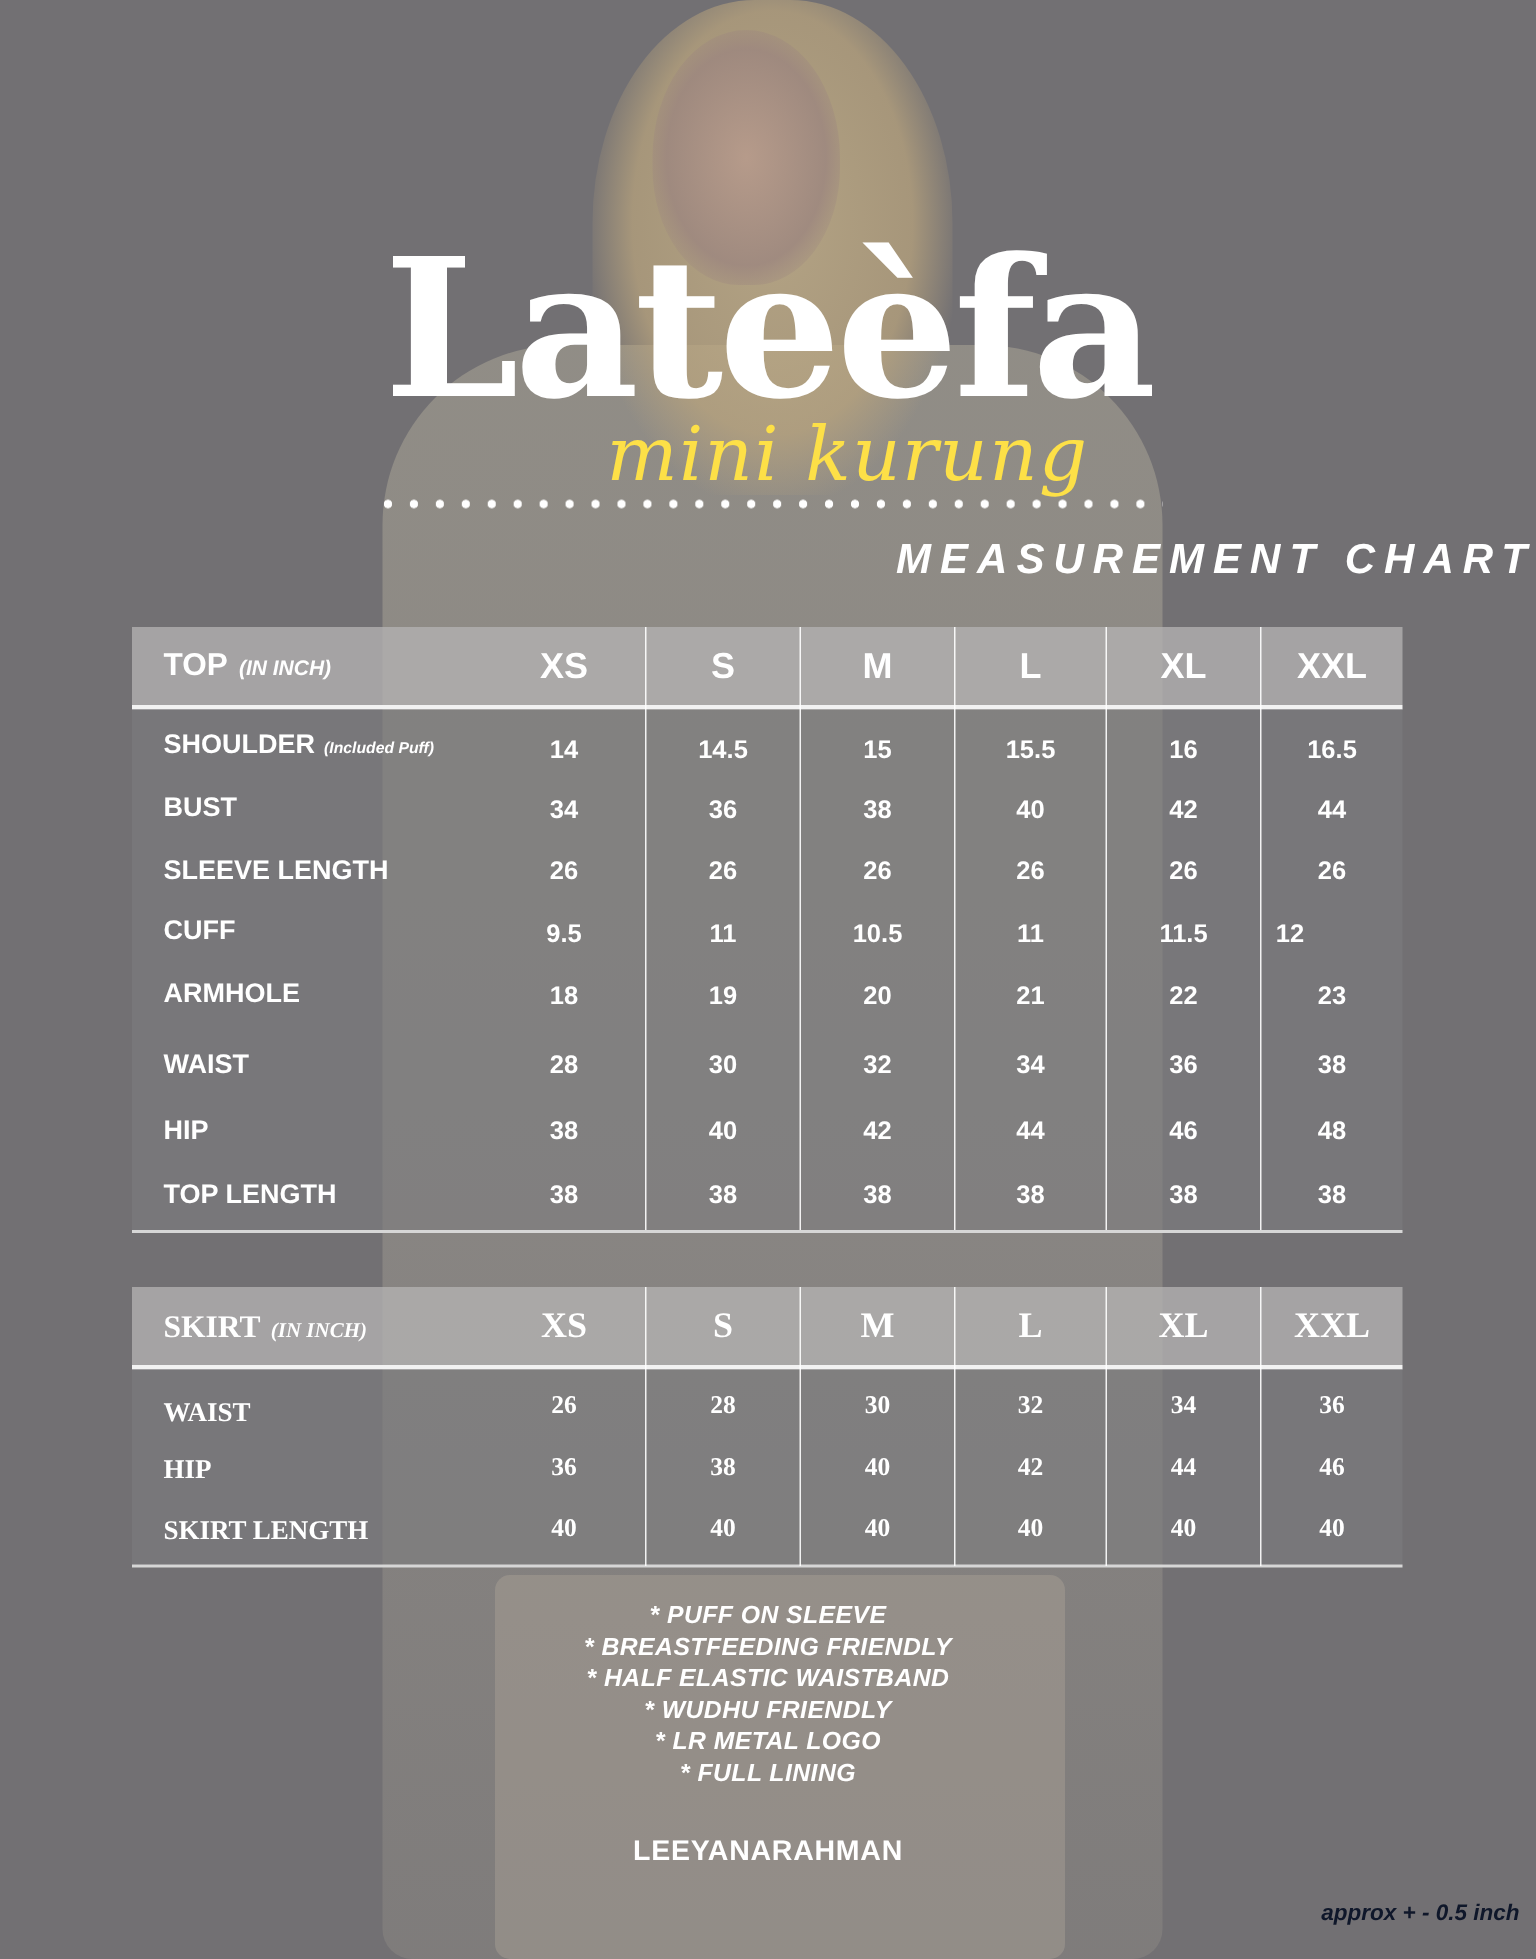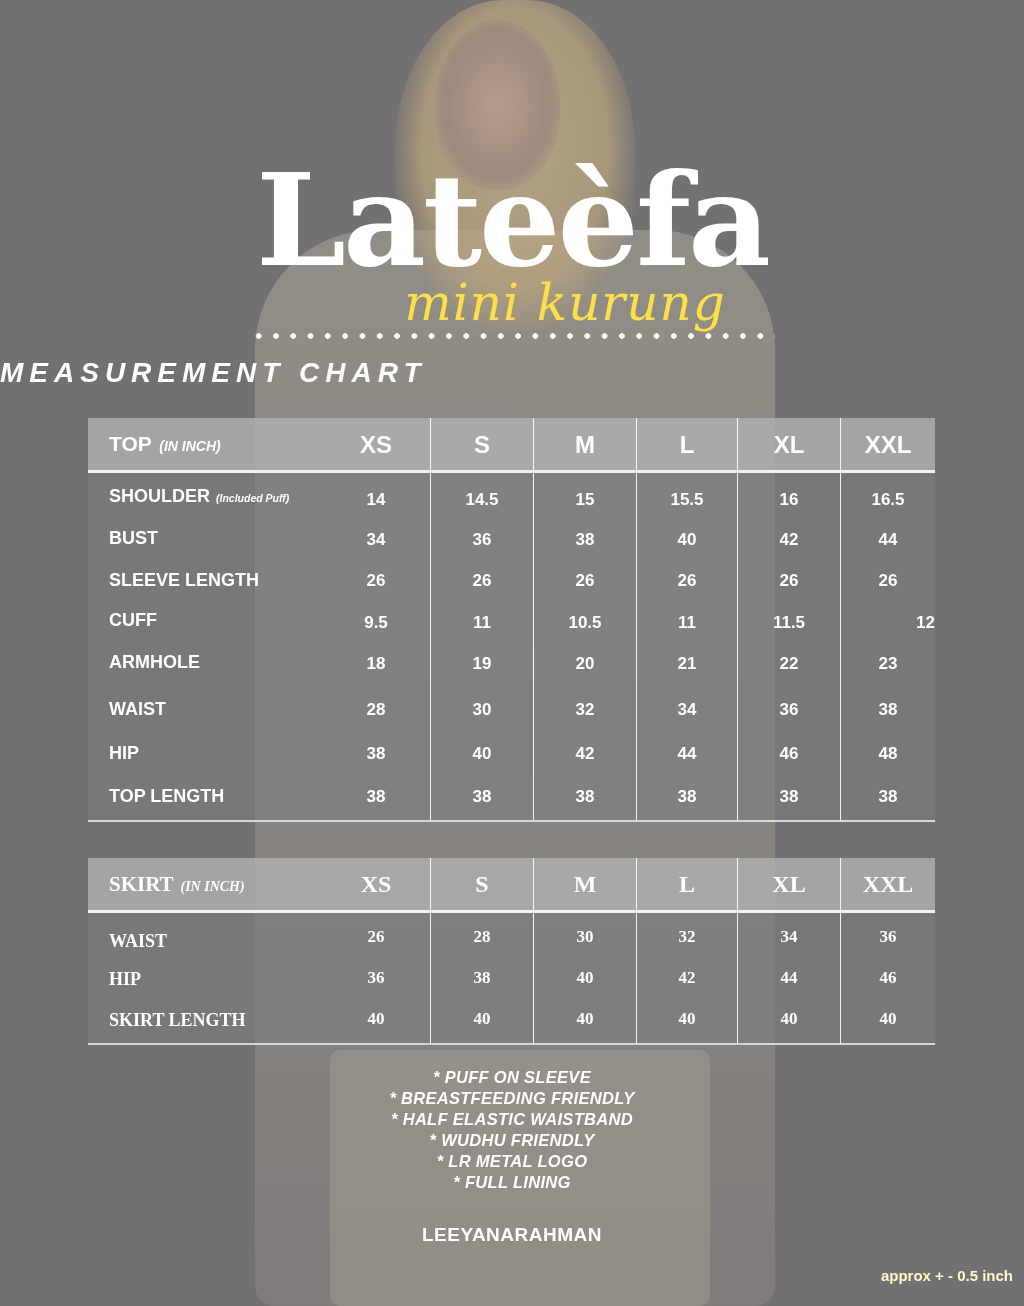--- a/index.html
+++ b/index.html
@@ -45,21 +45,21 @@
     position: absolute; left: 395px; top: 275px; width: 340px; text-align: center;
     font-family: "DejaVu Serif", serif; font-style: italic;
     font-size: 50px; line-height: 56px; color: #fde047; letter-spacing: 1px;
   }
   .dots {
     position: absolute; left: 250px; top: 331px; width: 525px; height: 10px;
     background-image: radial-gradient(circle, #ffffff 2.6px, rgba(255,255,255,0) 3px);
     background-size: 17.3px 10px; background-repeat: repeat-x;
   }
   .chart-title {
-    position: absolute; left: 0; width: 1024px; top: 356px; text-align: left;
+    position: absolute; left: 0; width: 1024px; top: 356px; text-align: right;
     font-size: 28px; line-height: 34px; font-weight: bold; font-style: italic;
     letter-spacing: 6px; color: #ffffff;
   }
 
   
   .size-table {
     position: absolute; left: 88px; width: 847px;
     border-collapse: collapse;
   }
   .size-table .hdr {
@@ -99,21 +99,21 @@
     position: absolute; left: 0; width: 1024px; top: 1067px; text-align: center;
     font-size: 16.5px; line-height: 21px; font-style: italic; font-weight: bold; letter-spacing: 0.3px;
   }
   .features div { white-space: nowrap; }
   .footer-brand {
     position: absolute; left: 0; width: 1024px; top: 1224px; text-align: center;
     font-size: 19px; font-weight: bold; letter-spacing: 0.5px;
   }
   .approx {
     position: absolute; right: 11px; top: 1267px;
-    font-size: 15px; font-weight: bold; color: #fef9c3;
+    font-size: 15px; font-weight: bold; font-style: italic; color: #0f172a;
   }
 </style>
 </head>
 <body>
 
 <div class="photo">
   <div class="dress"></div>
   <div class="skirt"></div>
   <div class="hijab"></div>
   <div class="face"></div>
@@ -173,21 +173,21 @@
   <div class="cell" style="top:153px;left:549px;width:100px;">26</div>
   <div class="cell" style="top:153px;left:650px;width:102px;">26</div>
   <div class="cell" style="top:153px;left:753px;width:94px;">26</div>
 
   <div class="row-label" style="top:192px;">CUFF</div>
   <div class="cell" style="top:195px;left:238px;width:100px;">9.5</div>
   <div class="cell" style="top:195px;left:343px;width:102px;">11</div>
   <div class="cell" style="top:195px;left:446px;width:102px;">10.5</div>
   <div class="cell" style="top:195px;left:549px;width:100px;">11</div>
   <div class="cell" style="top:195px;left:650px;width:102px;">11.5</div>
-  <div class="cell" style="top:195px;left:753px;width:94px;text-align:right;">12</div>
+  <div class="cell" style="top:195px;left:725px;width:94px;">12</div>
 
   <div class="row-label" style="top:234px;">ARMHOLE</div>
   <div class="cell" style="top:236px;left:238px;width:100px;">18</div>
   <div class="cell" style="top:236px;left:343px;width:102px;">19</div>
   <div class="cell" style="top:236px;left:446px;width:102px;">20</div>
   <div class="cell" style="top:236px;left:549px;width:100px;">21</div>
   <div class="cell" style="top:236px;left:650px;width:102px;">22</div>
   <div class="cell" style="top:236px;left:753px;width:94px;">23</div>
 
   <div class="row-label" style="top:281px;">WAIST</div>

